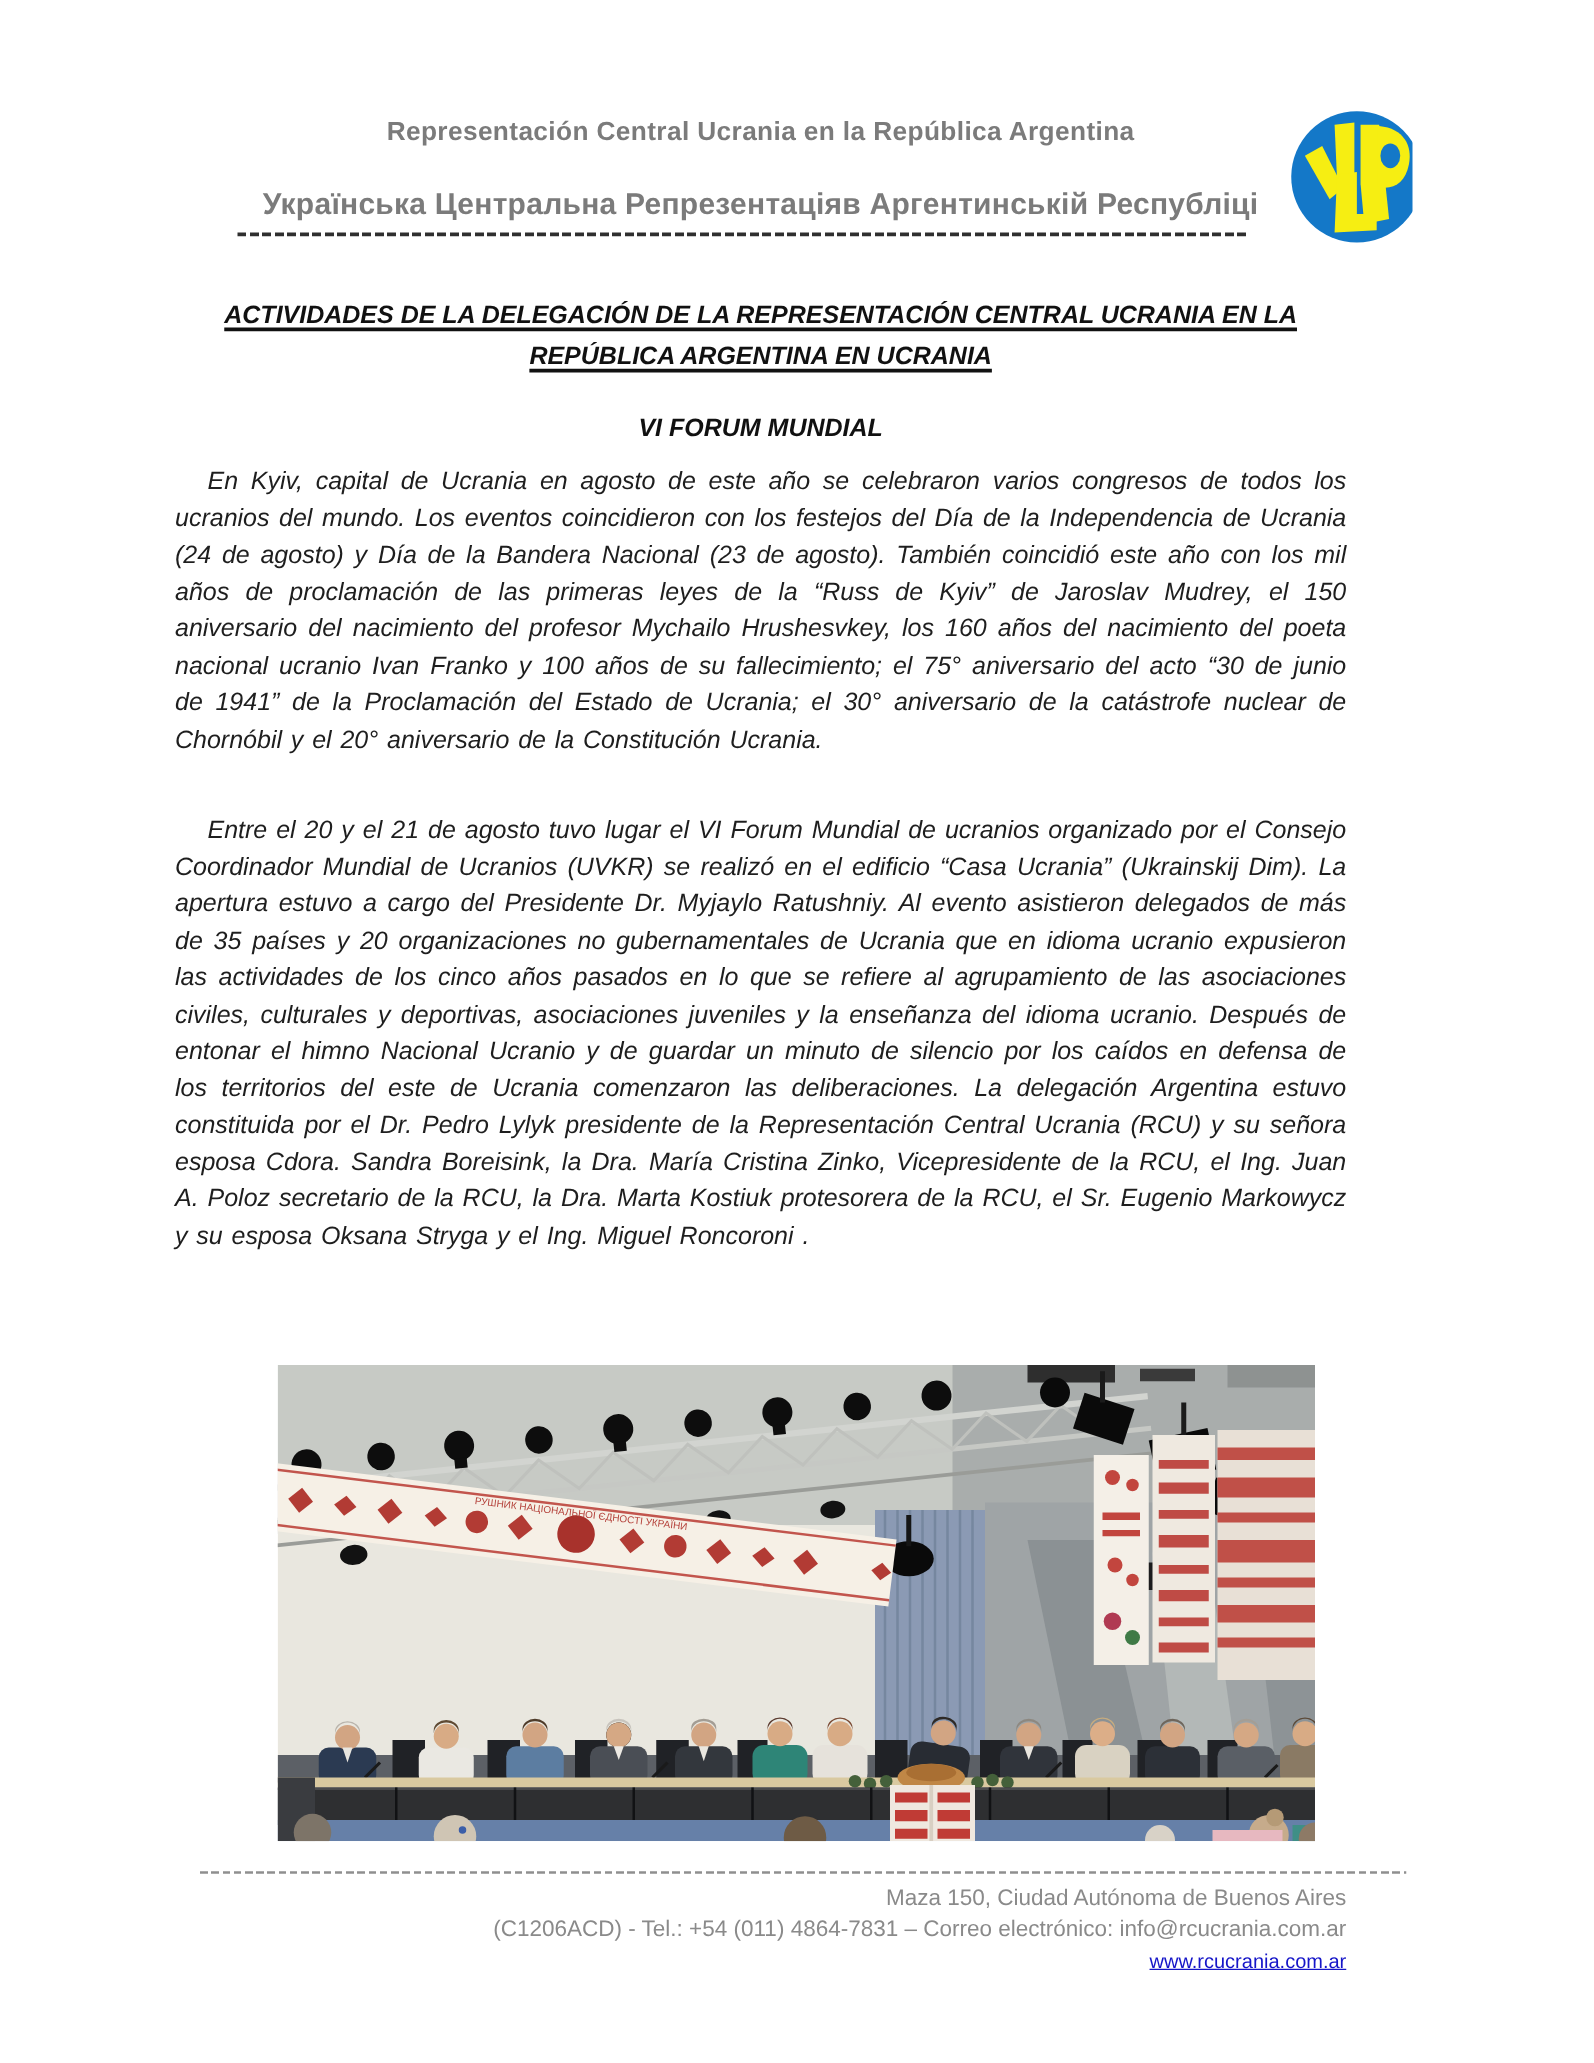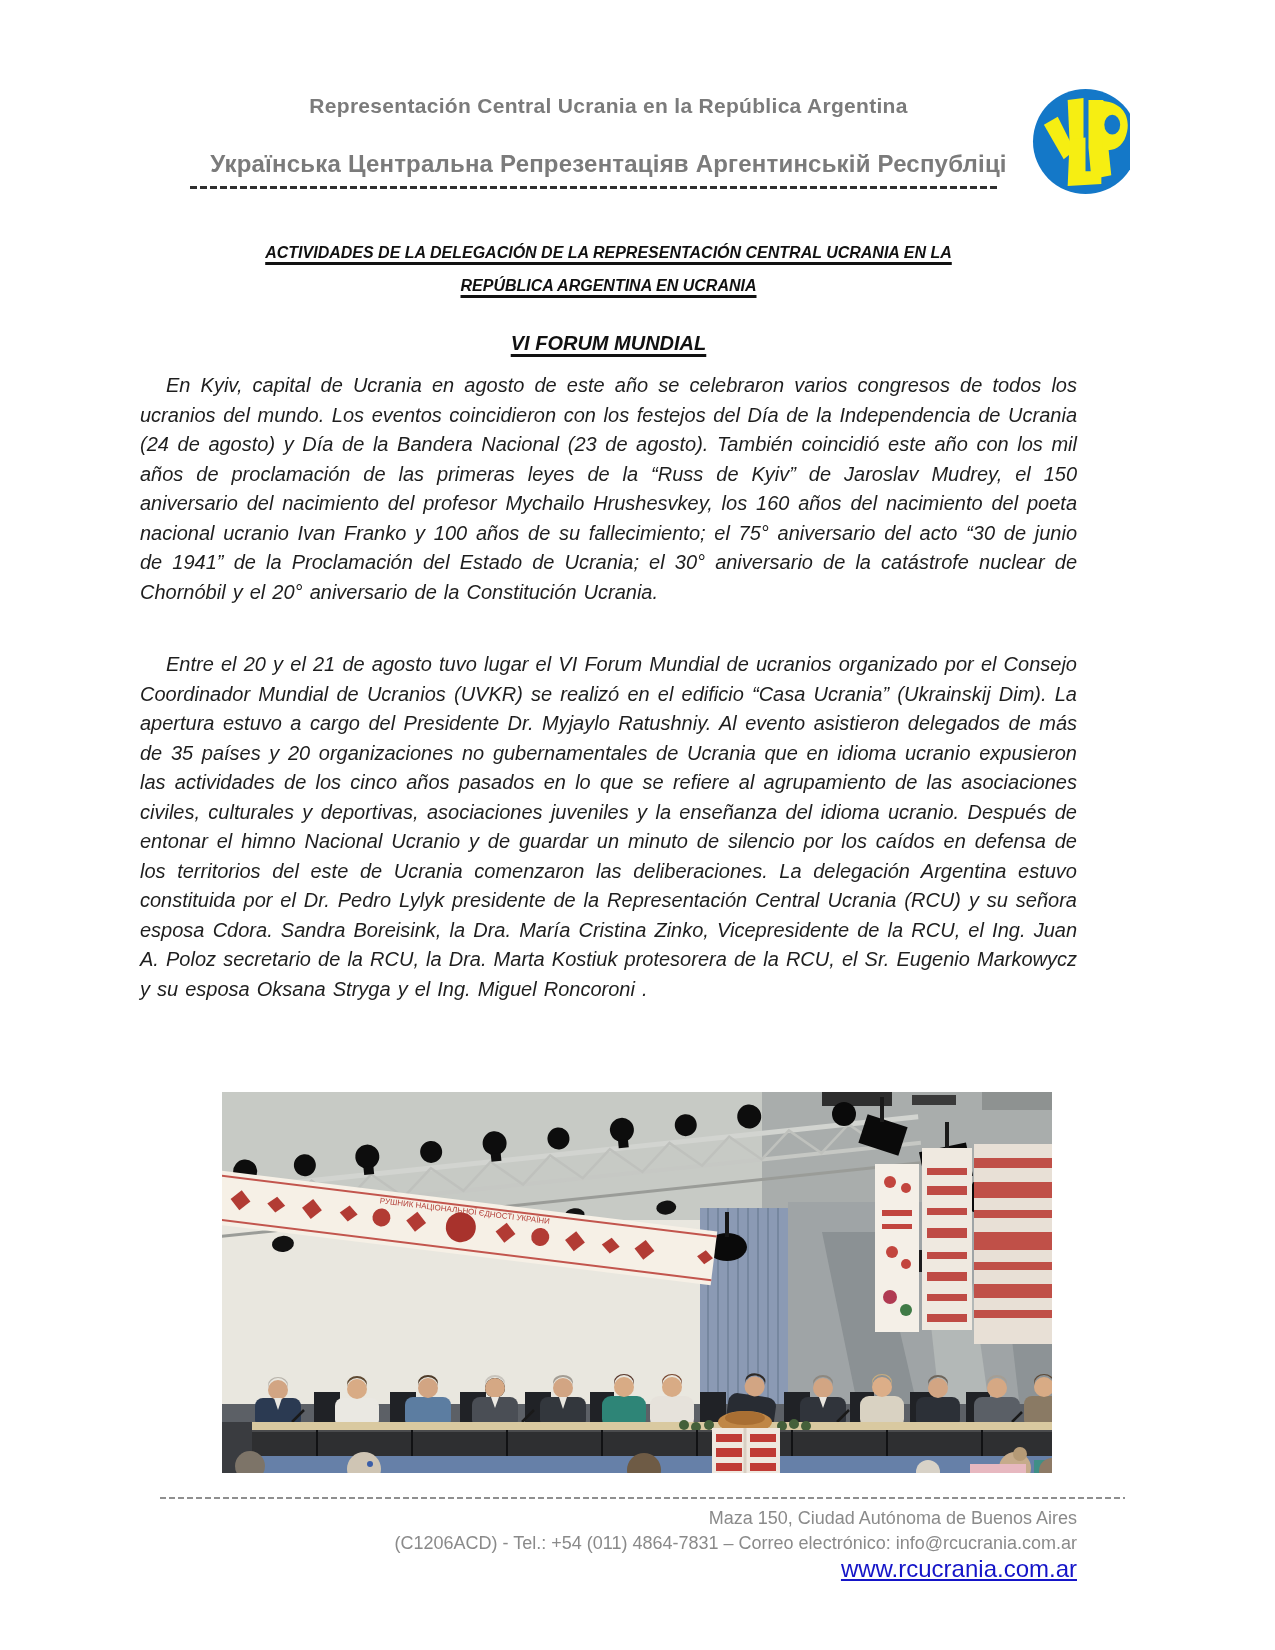--- a/index.html
+++ b/index.html
@@ -13,38 +13,38 @@
   .hdr-es{top:94px;font-size:21px;letter-spacing:.3px;}
   .hdr-uk{top:150px;font-size:24px;letter-spacing:.2px;}
   .dash-rule{position:absolute;height:3px;
     background:repeating-linear-gradient(90deg,#2f2f2f 0 7px,transparent 7px 10px);}
   .dash-top{top:186px;left:190px;width:810px;}
   .dash-bottom{top:1497px;left:160px;width:965px;height:2px;
     background:repeating-linear-gradient(90deg,#8f8f8f 0 6px,transparent 6px 9px);}
   .logo{position:absolute;left:1032px;top:88px;width:107px;height:107px;}
   
   .headline{position:absolute;left:140px;top:236px;width:937px;text-align:center;
-    font-size:16px;font-weight:bold;font-style:italic;color:#111;line-height:33px;}
+    font-size:20px;font-weight:bold;font-style:italic;color:#111;line-height:33px;}
   .headline div{text-decoration:underline;text-decoration-thickness:2.5px;text-underline-offset:4px;}
   .subheadline{position:absolute;left:140px;top:332px;width:937px;text-align:center;
     font-size:20px;font-weight:bold;font-style:italic;color:#111;
     }
-  .subheadline span{text-decoration:underline;text-decoration-thickness:2.5px;text-underline-offset:4px;}
+  .subheadline span{text-decoration-thickness:2.5px;text-underline-offset:4px;}
   
   .bodytext{position:absolute;left:140px;top:371px;width:937px;}
   .bodytext p{margin:0;font-style:italic;font-size:20px;line-height:29.5px;
     text-align:justify;color:#1e1e1e;text-indent:26px;word-spacing:1.5px;}
   .bodytext p + p{margin-top:43px;}
   
   .photo{position:absolute;left:222px;top:1092px;width:830px;height:381px;overflow:hidden;}
   .photo svg{display:block;width:100%;height:100%;}
   
   .footer{position:absolute;left:140px;top:1506px;width:937px;text-align:right;
     color:#8a8a8a;font-size:18px;line-height:25px;}
-  .footer .site a{color:#1515c8;text-decoration:underline;font-size:24px;}
+  .footer .site a{color:#1515c8;text-decoration:underline;font-size:16px;}
 </style>
 </head>
 <body>
 
 <div class="page">
 
   <div class="hdr-line hdr-es">Representación Central Ucrania en la República Argentina</div>
   <div class="hdr-line hdr-uk">Українська Центральна Репрезентаціяв Аргентинській Республіці</div>
 
   <div class="logo">

